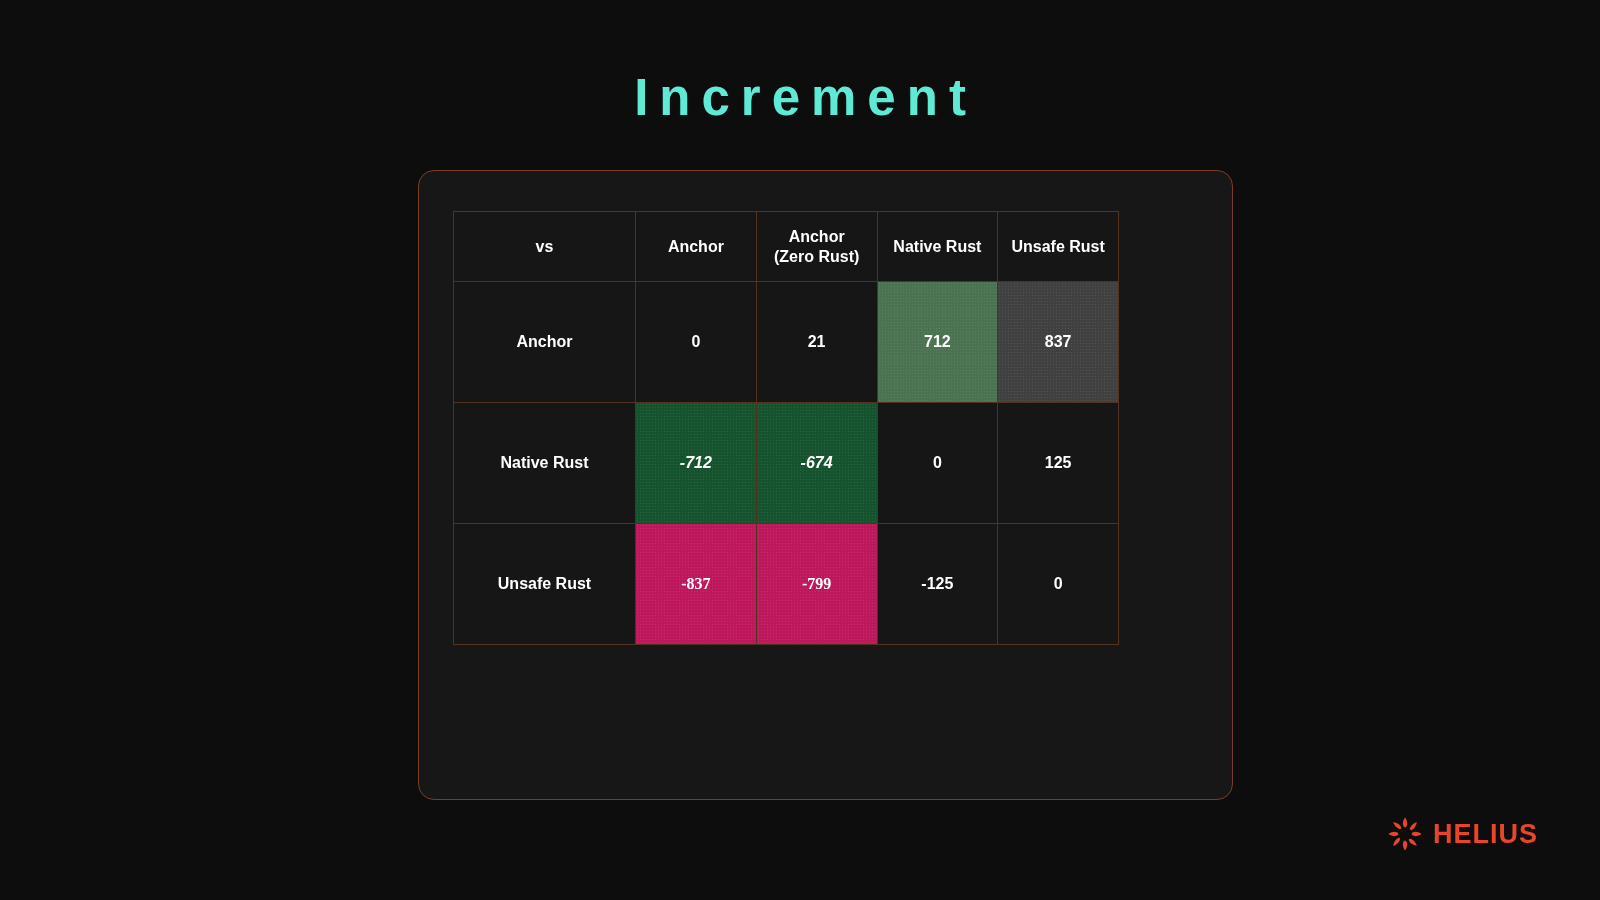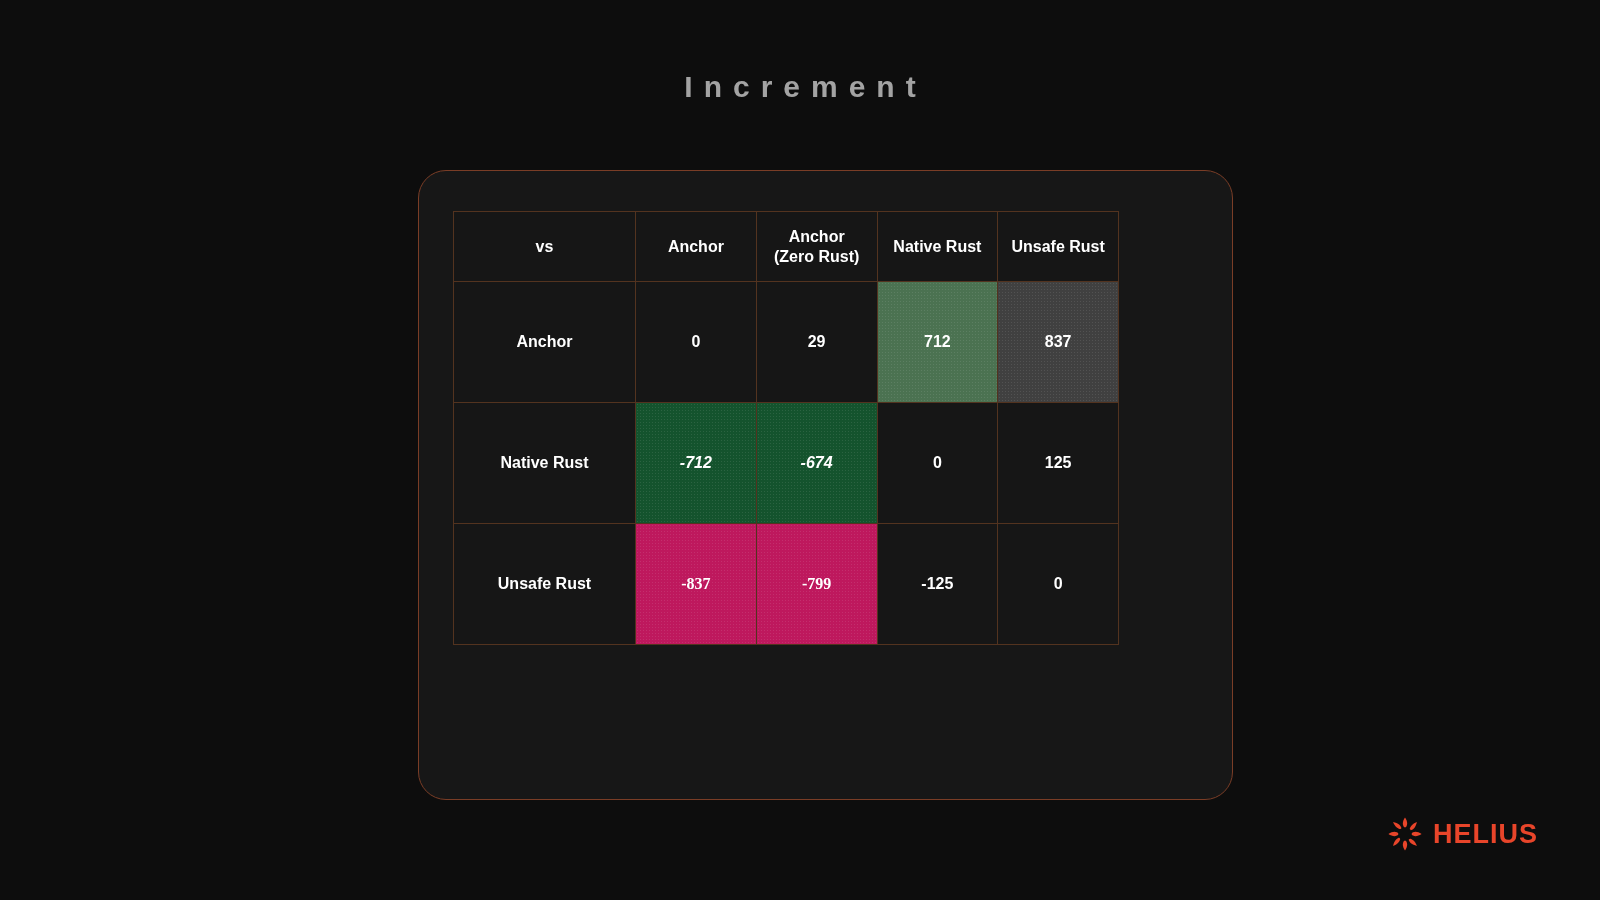--- a/index.html
+++ b/index.html
@@ -16,36 +16,36 @@
     width:1600px; height:900px;
     background:#0d0d0d;
   }
 
   
   #page-title {
     position:absolute;
     left:0; top:70px;
     width:1600px;
     text-align:center;
-    color:#a3a3a3;
-    font-size:30px;
+    color:#5eead4;
+    font-size:51px;
     font-weight:700;
     letter-spacing:11px;
     text-indent:11px;
     line-height:1.1;
   }
 
   
   #matrix-card {
     position:absolute;
     left:418px; top:170px;
     width:815px; height:630px;
     background:#171717;
     border:1px solid #7a3d26;
-    border-radius:28px;
+    border-radius:16px;
     box-shadow:0 0 0 0 rgba(0,0,0,0);
   }
 
   
   #matrix-table {
     position:absolute;
     left:34px; top:40px;
     width:665px;
     border-collapse:collapse;
     table-layout:fixed;
@@ -150,21 +150,21 @@
           </th>
           <th>Native Rust</th>
           <th>Unsafe Rust</th>
         </tr>
       </thead>
       <tbody>
 
         <tr>
           <td class="rowlabel">Anchor</td>
           <td class="val">0</td>
-          <td class="val">29</td>
+          <td class="val">21</td>
           <td class="pos-mid">712</td>
           <td class="pos-strong">837</td>
         </tr>
 
 
         <tr>
           <td class="rowlabel">Native Rust</td>
           <td class="neg-mid">-712</td>
           <td class="neg-mid">-674</td>
           <td class="val">0</td>

